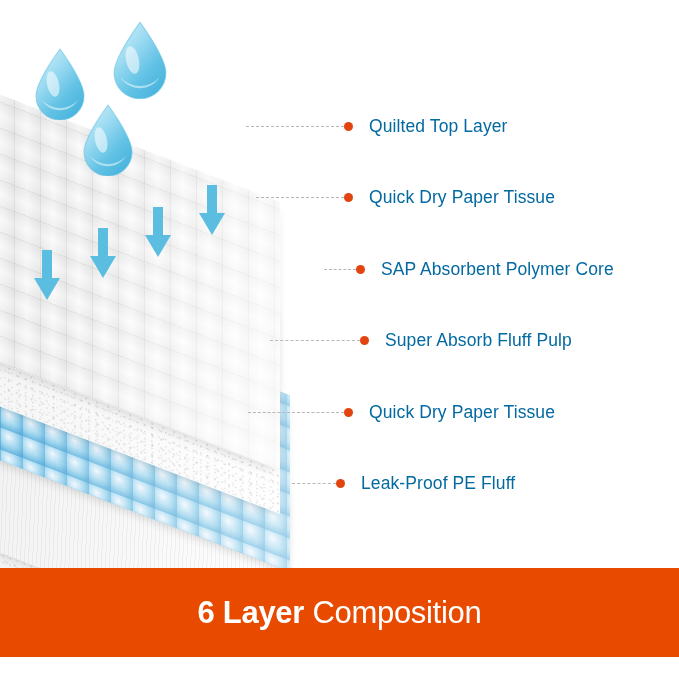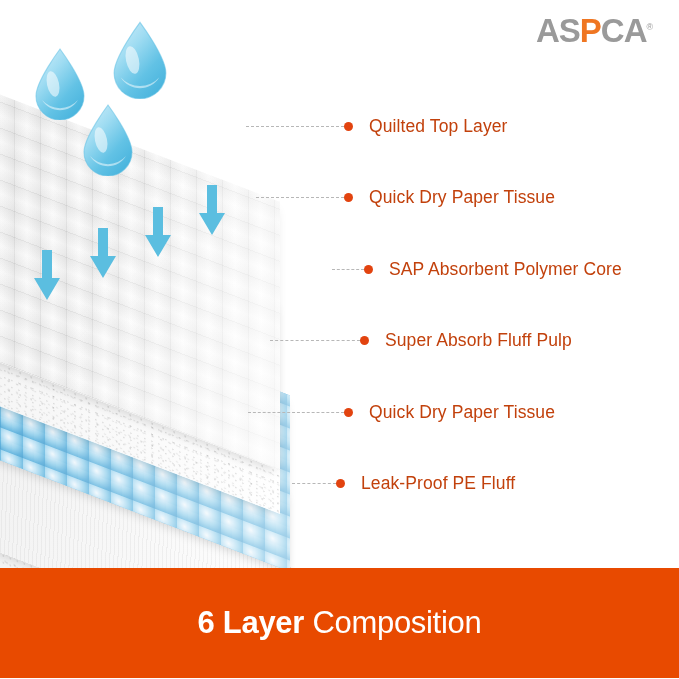--- a/index.html
+++ b/index.html
@@ -205,32 +205,32 @@
   .callout .dot {
     width: 9px;
     height: 9px;
     border-radius: 50%;
     background: #e2430f;
     flex: 0 0 auto;
   }
   .callout .label {
     margin-left: 16px;
     font-size: 17.5px;
-    color: #c2410c;
+    color: #0369a1;
     letter-spacing: 0.1px;
     font-family: "Liberation Sans", sans-serif;
   }
 
   
   #banner {
     position: absolute;
     left: 0;
     top: 568px;
     width: 679px;
-    height: 110px;
+    height: 89px;
     background: #e84a00;
     display: flex;
     align-items: center;
     justify-content: center;
   }
   #banner .btext {
     color: #ffffff;
     font-size: 31px;
     letter-spacing: -0.3px;
   }
@@ -315,21 +315,21 @@
       <div class="callout" style="left: 344px; top: 116px;">
         <span class="lead" style="width: 98px;"></span>
         <span class="dot"></span>
         <span class="label">Quilted Top Layer</span>
       </div>
       <div class="callout" style="left: 344px; top: 187px;">
         <span class="lead" style="width: 88px;"></span>
         <span class="dot"></span>
         <span class="label">Quick Dry Paper Tissue</span>
       </div>
-      <div class="callout" style="left: 364px; top: 259px;">
+      <div class="callout" style="left: 356px; top: 259px;">
         <span class="lead" style="width: 32px;"></span>
         <span class="dot"></span>
         <span class="label">SAP Absorbent Polymer Core</span>
       </div>
       <div class="callout" style="left: 360px; top: 330px;">
         <span class="lead" style="width: 90px;"></span>
         <span class="dot"></span>
         <span class="label">Super Absorb Fluff Pulp</span>
       </div>
       <div class="callout" style="left: 344px; top: 402px;">
@@ -337,19 +337,18 @@
         <span class="dot"></span>
         <span class="label">Quick Dry Paper Tissue</span>
       </div>
       <div class="callout" style="left: 336px; top: 473px;">
         <span class="lead" style="width: 44px;"></span>
         <span class="dot"></span>
         <span class="label">Leak-Proof PE Fluff</span>
       </div>
     </div>
 
-  <div id="logo"><span>AS</span><span class="p">P</span><span>CA</span><span class="reg">®</span></div>
 
   <div id="banner">
     <div class="btext"><span class="strong">6 Layer</span><span class="light">&nbsp;</span><span class="light">Composition</span></div>
   </div>
 
 </div>
 
 </body></html>

